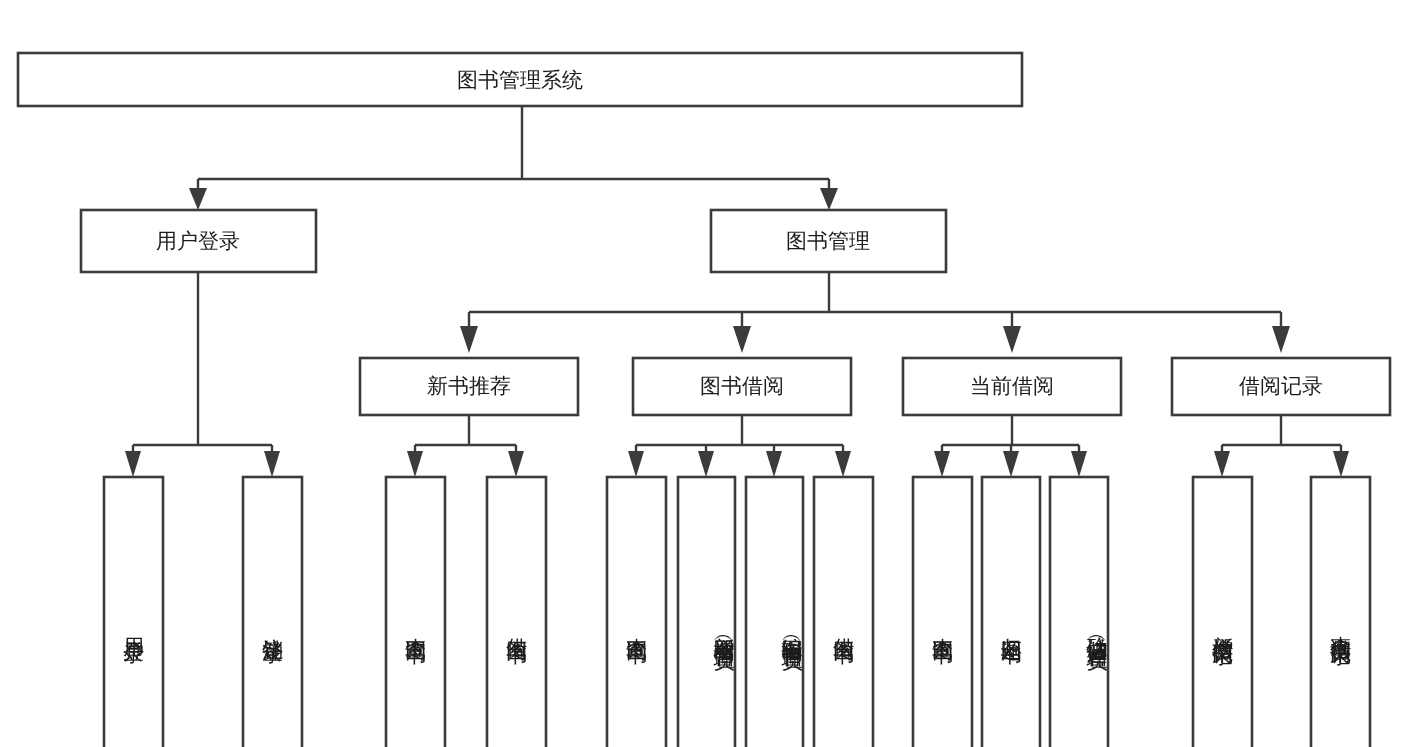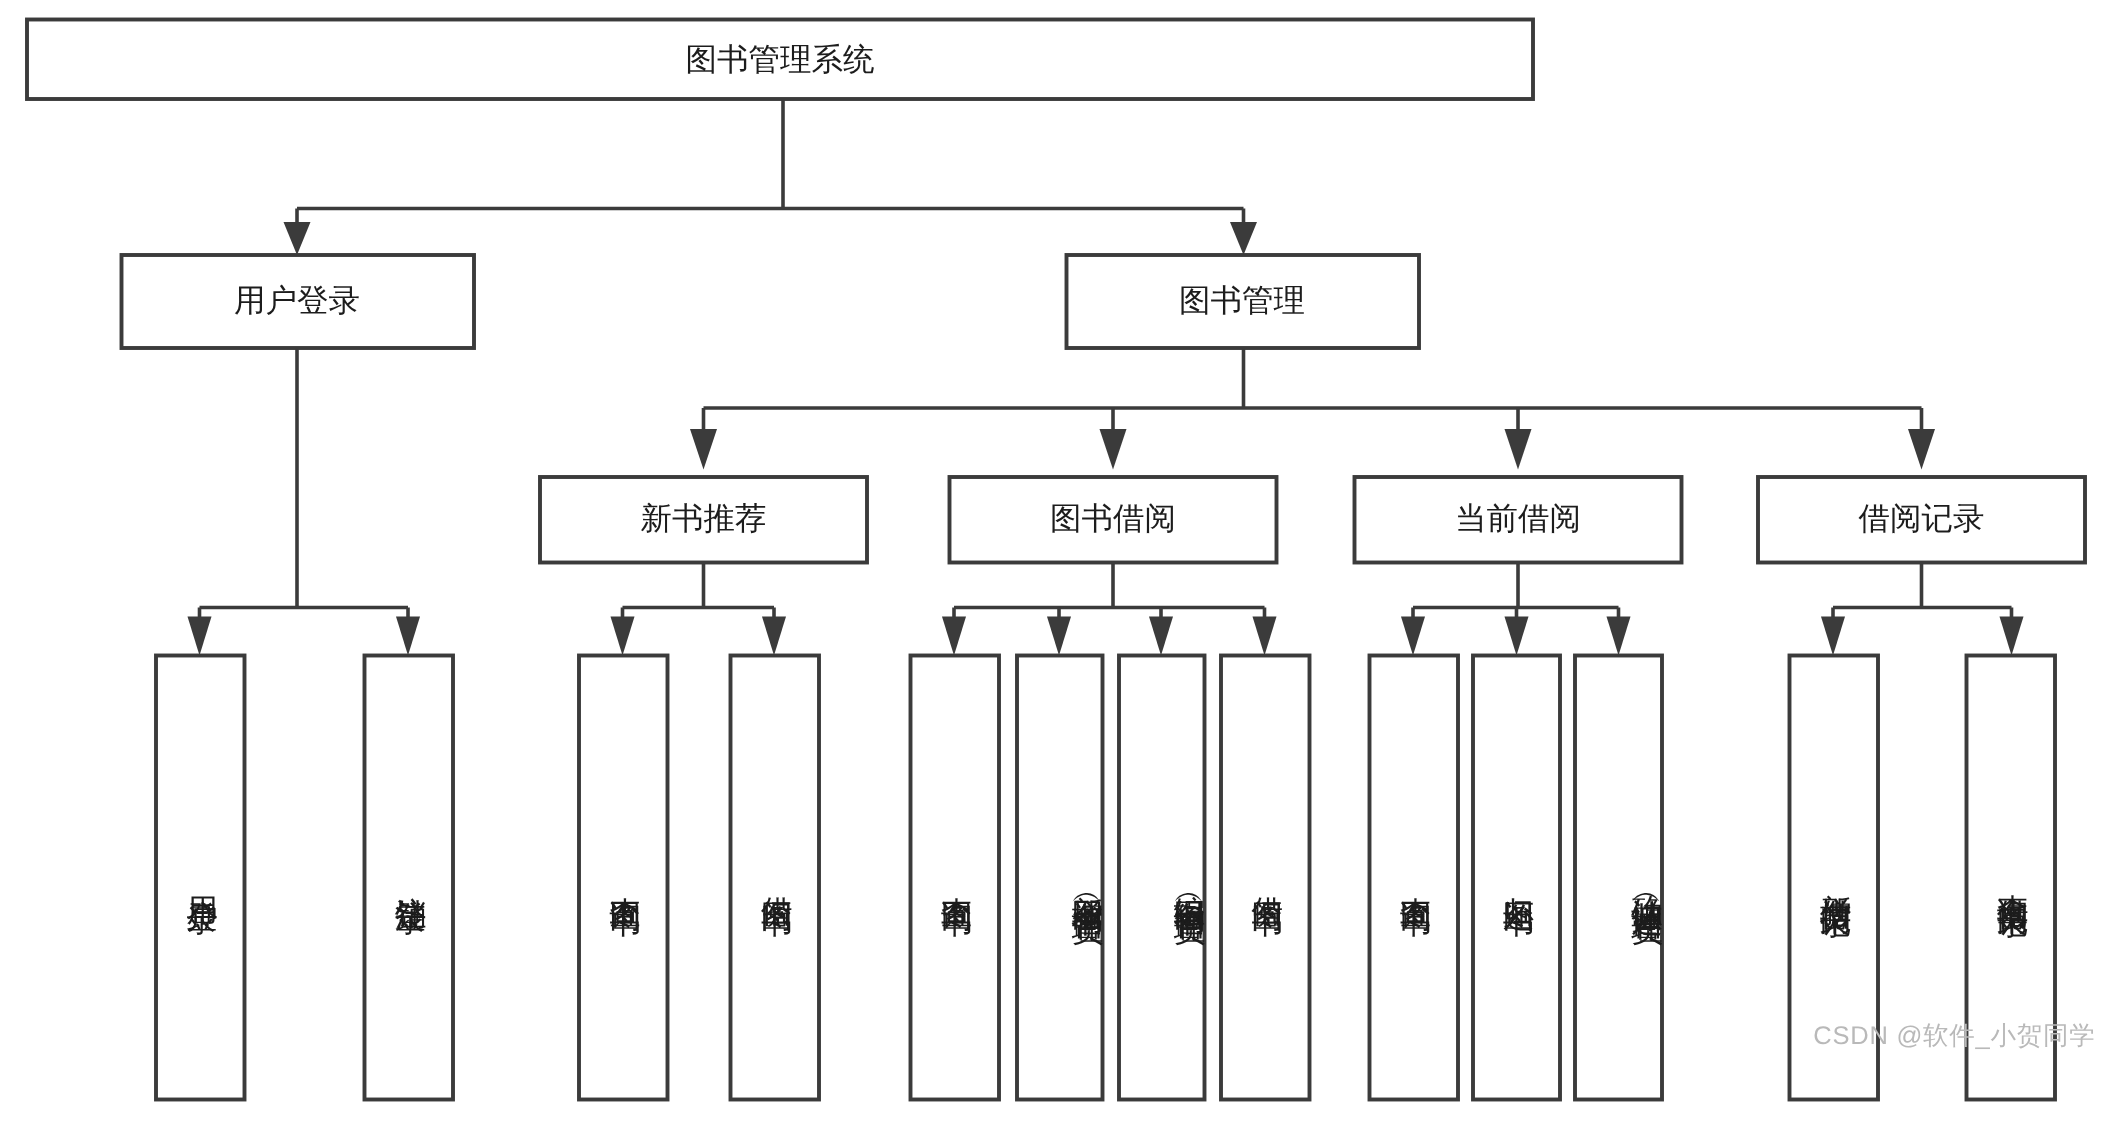--- a/index.html
+++ b/index.html
@@ -11,20 +11,21 @@
     width: 1405px;
     height: 747px;
     font-family: "Liberation Sans", "DejaVu Sans", sans-serif;
     overflow: hidden;
   }
   #stage {
     position: relative;
     width: 1405px;
     height: 706px;
     background: #ffffff;
+    margin-top: 40px;
   }
   svg#chart {
     position: absolute;
     top: 0;
     left: 0;
     width: 1405px;
     height: 747px;
   }
   .node-box {
     fill: #ffffff;
@@ -210,15 +211,14 @@
   <div class="node-label-v" style="left:746px; top:437px; width:57px; height:296px; align-items:flex-start; padding-top:8px; box-sizing:border-box;">编辑图书（管理员）</div>
   <div class="node-label-v" style="left:814px; top:437px; width:59px; height:296px;">借阅图书</div>
 
   <div class="node-label-v" style="left:913px; top:437px; width:59px; height:296px;">查询图书</div>
   <div class="node-label-v" style="left:982px; top:437px; width:58px; height:296px;">归还图书</div>
   <div class="node-label-v" style="left:1050px; top:437px; width:58px; height:296px; align-items:flex-start; padding-top:8px; box-sizing:border-box;">确认归还（管理员）</div>
 
   <div class="node-label-v" style="left:1193px; top:437px; width:59px; height:296px;">新增借阅记录</div>
   <div class="node-label-v" style="left:1311px; top:437px; width:59px; height:296px;">查询借阅记录</div>
 
-  <div class="watermark">CSDN @软件_小贺同学</div>
 
 </div>
 
 </body></html>

